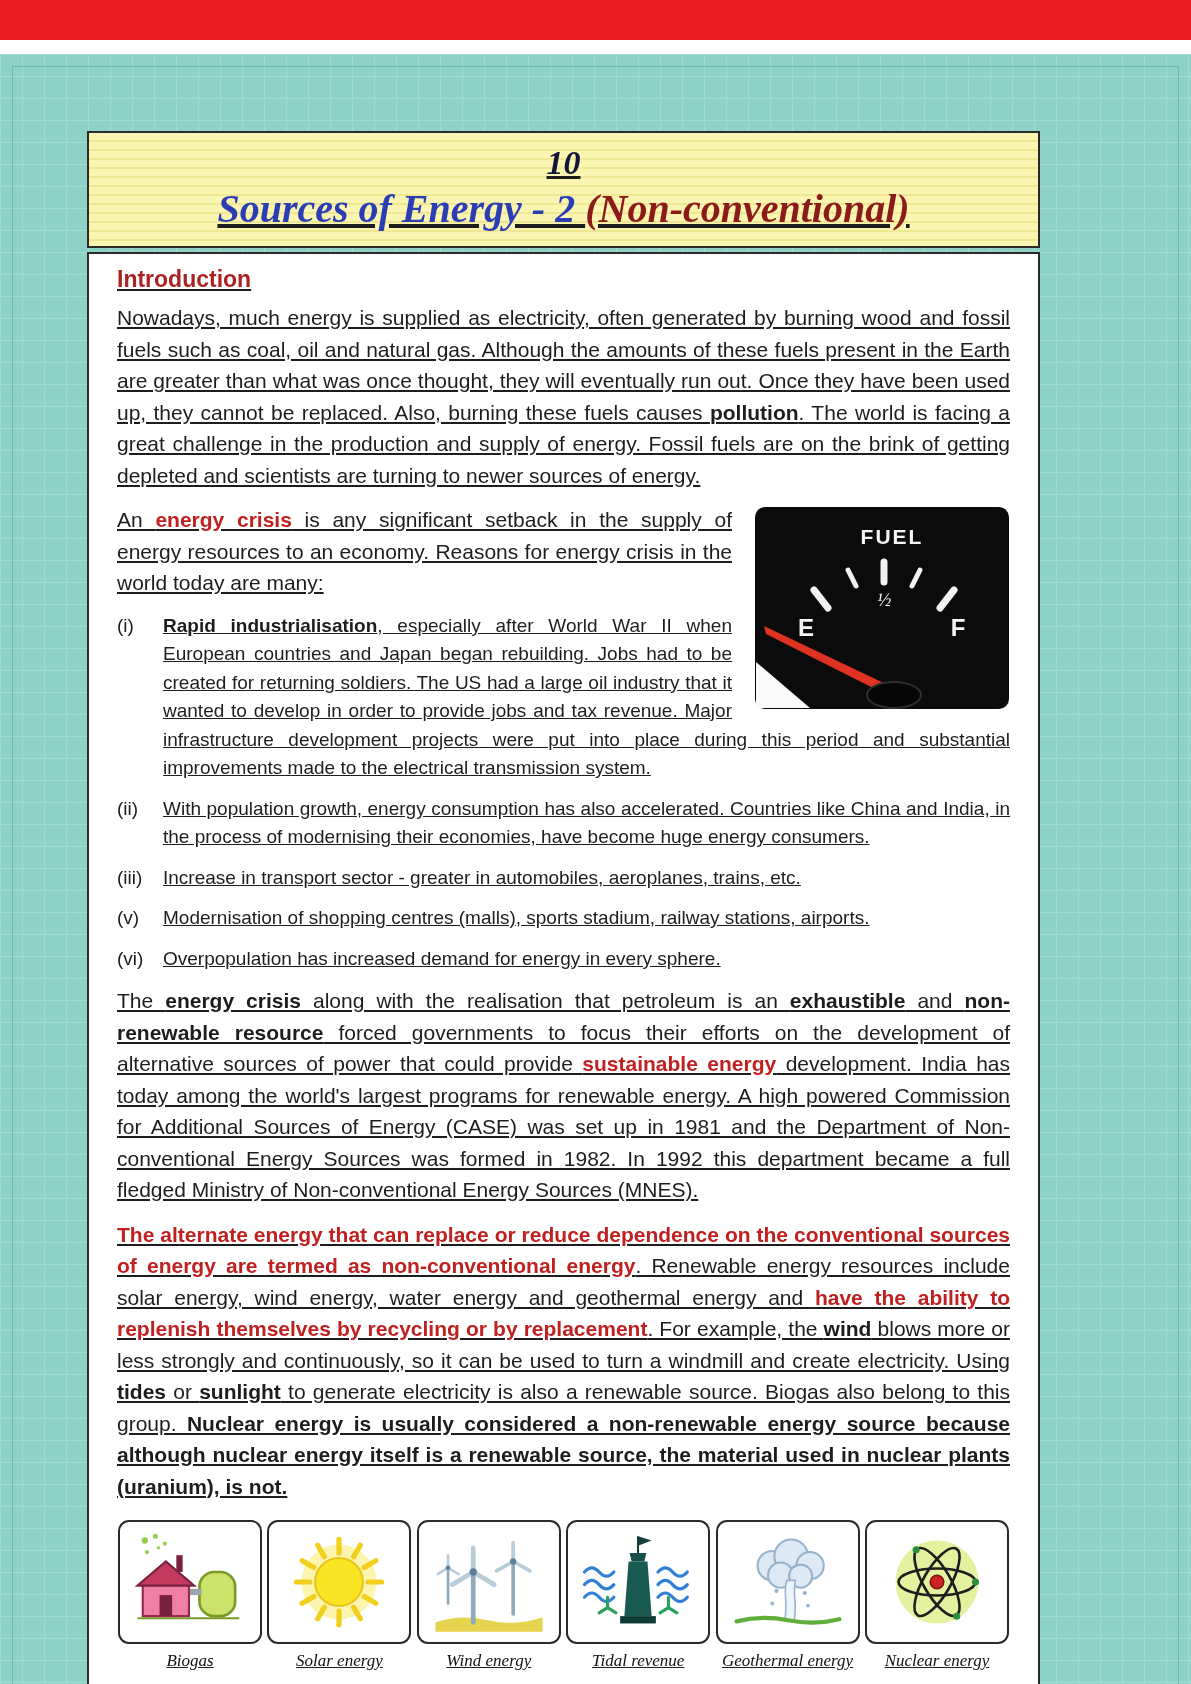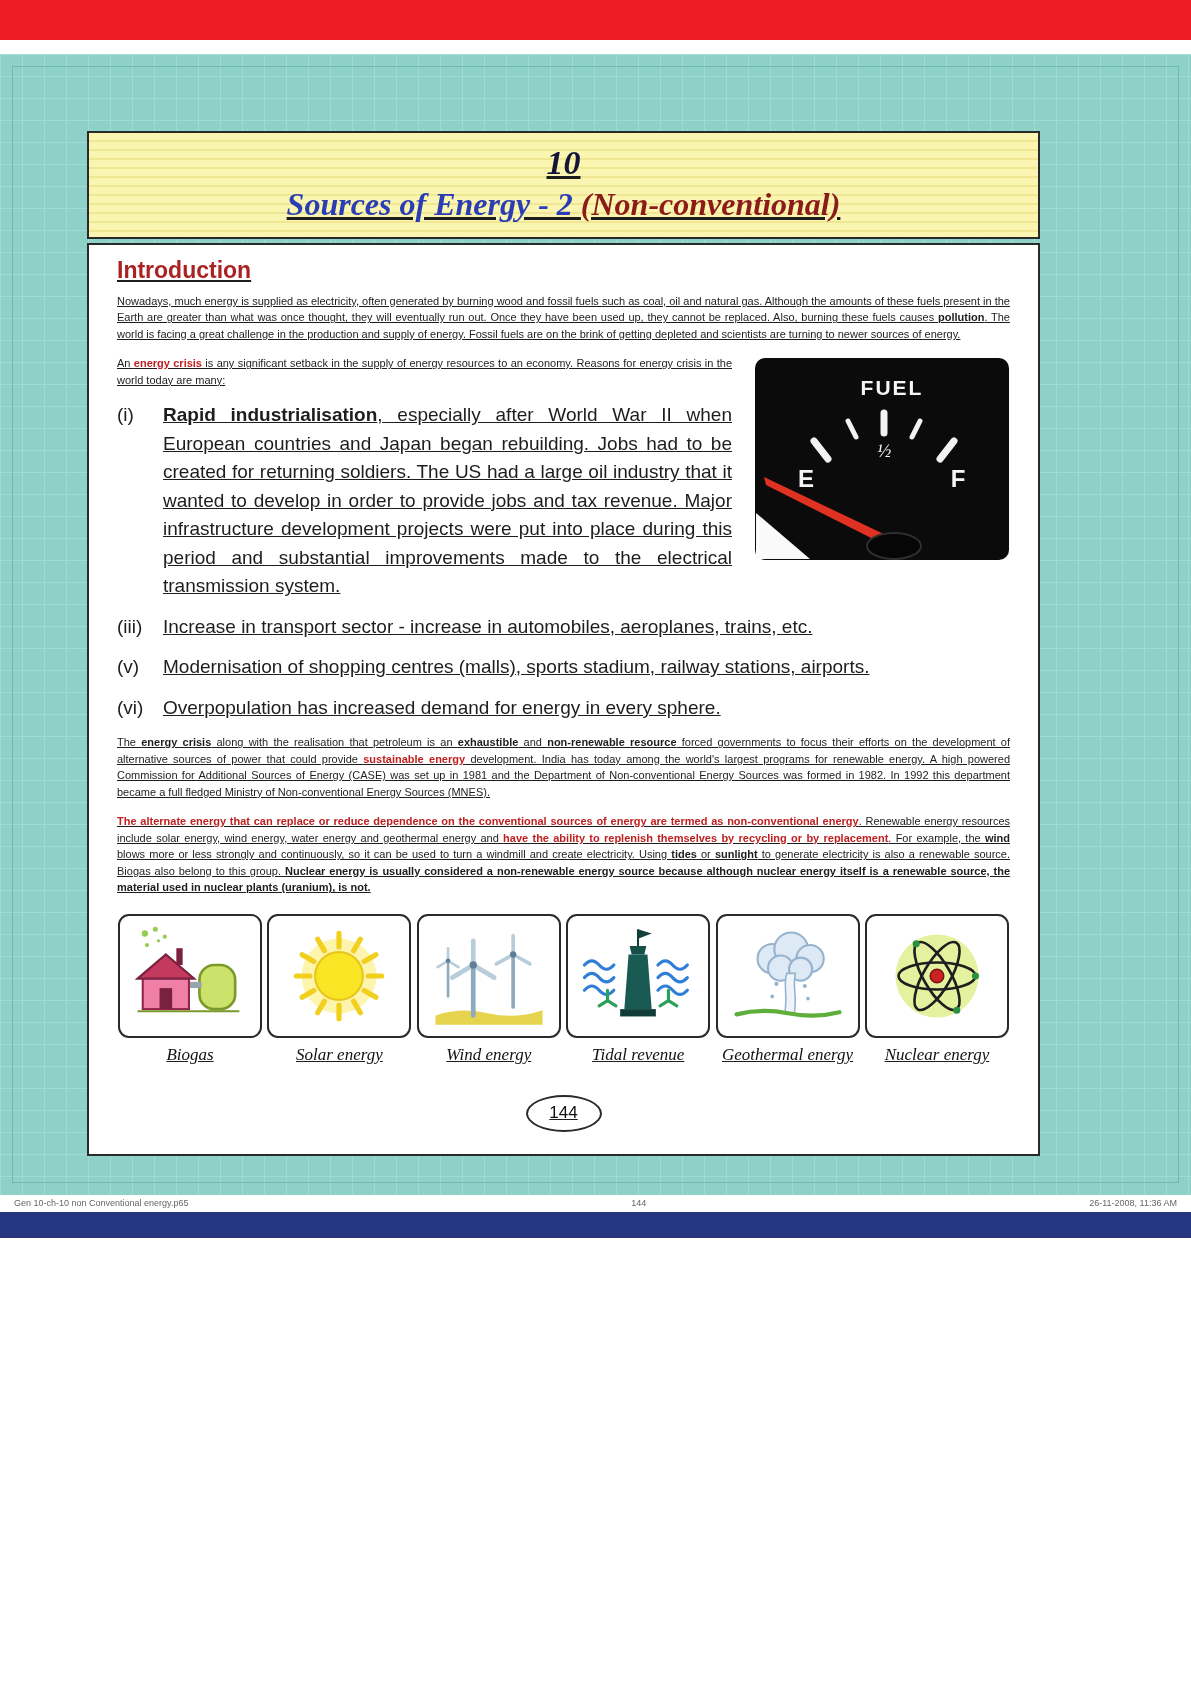--- a/index.html
+++ b/index.html
@@ -27,31 +27,31 @@
     border:2px solid #2a2a2a;
     background:repeating-linear-gradient(180deg, #faf5b0 0 7px, #efe794 7px 9px);
     text-align:center; padding:10px 8px 14px;
   }
   .chapter-number {
     font-family:"Liberation Serif", serif; font-style:italic; font-weight:bold;
     font-size:34px; color:#14143a; line-height:1.15;
   }
   .chapter-title {
     font-family:"Liberation Serif", serif; font-style:italic; font-weight:bold;
-    font-size:32px; line-height:1.15; margin-top:4px;
+    font-size:40px; line-height:1.15; margin-top:4px;
   }
   .t-main { color:#2a3db5; }
   .t-accent { color:#8b1a1a; }
   
   .content-box {
     border:2px solid #2a2a2a; background:#ffffff;
     margin-top:4px; padding:12px 28px 14px;
   }
   .intro-heading { font-size:23px; font-weight:bold; color:#aa2222; margin-bottom:9px; }
-  .para { font-size:11px; line-height:1.5; text-align:justify; margin-bottom:13px; }
+  .para { font-size:21px; line-height:1.5; text-align:justify; margin-bottom:13px; }
   .b { font-weight:bold; }
   .rb { font-weight:bold; color:#c02020; }
   .crisis-block::after { content:""; display:block; clear:both; }
   .fuel-gauge { float:right; margin:2px 0 12px 22px; width:256px; height:204px; }
   .gauge-fuel  { font-family:"Liberation Sans", sans-serif; font-weight:bold; font-size:21px; letter-spacing:2px; fill:#f5f5f5; text-anchor:middle; }
   .gauge-letter{ font-family:"Liberation Sans", sans-serif; font-weight:bold; font-size:24px; fill:#f5f5f5; text-anchor:middle; }
   .gauge-half  { font-family:"Liberation Serif", serif; font-style:italic; font-size:19px; fill:#f5f5f5; text-anchor:middle; }
   .list-item {
     font-size:19px; line-height:1.5; text-align:justify;
     padding-left:46px; text-indent:-46px; margin-bottom:12px;
@@ -118,21 +118,22 @@
             <text x="204" y="130" class="gauge-letter">F</text>
             <polygon points="10,120 136,180 137,191 12,128" fill="#e03222"></polygon>
             <ellipse cx="140" cy="189" rx="27" ry="13" fill="#060606" stroke="#2e2e2e" stroke-width="2"></ellipse>
           </svg>
         </div>
 
         <p class="para"><span>An </span><span class="rb">energy crisis</span><span> is any significant setback in the supply of energy resources to an economy. Reasons for energy crisis in the world today are many:</span></p>
 
         <div class="reason-list">
           <p class="list-item"><span class="num">(i)</span><span><span class="b">Rapid industrialisation</span><span>, especially after World War II when European countries and Japan began rebuilding. Jobs had to be created for returning soldiers. The US had a large oil industry that it wanted to develop in order to provide jobs and tax revenue. Major infrastructure development projects were put into place during this period and substantial improvements made to the electrical transmission system.</span></span></p>
-          <p class="list-item"><span class="num">(iii)</span><span><span>Increase in transport sector - increase in automobiles, aeroplanes, trains, etc.</span></span></p>
+          <p class="list-item"><span class="num">(ii)</span><span><span>With population growth, energy consumption has also accelerated. Countries like China and India, in the process of modernising their economies, have become huge energy consumers.</span></span></p>
+          <p class="list-item"><span class="num">(iii)</span><span><span>Increase in transport sector - greater in automobiles, aeroplanes, trains, etc.</span></span></p>
           <p class="list-item"><span class="num">(v)</span><span><span>Modernisation of shopping centres (malls), sports stadium, railway stations, airports.</span></span></p>
           <p class="list-item"><span class="num">(vi)</span><span><span>Overpopulation has increased demand for energy in every sphere.</span></span></p>
         </div>
       </div>
 
       <p class="para"><span>The </span><span class="b">energy crisis</span><span> along with the realisation that petroleum is an </span><span class="b">exhaustible</span><span> and </span><span class="b">non-renewable resource</span><span> forced governments to focus their efforts on the development of alternative sources of power that could provide </span><span class="rb">sustainable energy</span><span> development. India has today among the world's largest programs for renewable energy. A high powered Commission for Additional Sources of Energy (CASE) was set up in 1981 and the Department of Non-conventional Energy Sources was formed in 1982. In 1992 this department became a full fledged Ministry of Non-conventional Energy Sources (MNES).</span></p>
 
       <p class="para"><span class="rb">The alternate energy that can replace or reduce dependence on the conventional sources of energy are termed as non-conventional energy</span><span>. Renewable energy resources include solar energy, wind energy, water energy and geothermal energy and </span><span class="rb">have the ability to replenish themselves by recycling or by replacement</span><span>. For example, the </span><span class="b">wind</span><span> blows more or less strongly and continuously, so it can be used to turn a windmill and create electricity. Using </span><span class="b">tides</span><span> or </span><span class="b">sunlight</span><span> to generate electricity is also a renewable source. Biogas also belong to this group. </span><span class="b">Nuclear energy is usually considered a non-renewable energy source because although nuclear energy itself is a renewable source, the material used in nuclear plants (uranium), is not.</span></p>
 
       <div class="figures-row">

